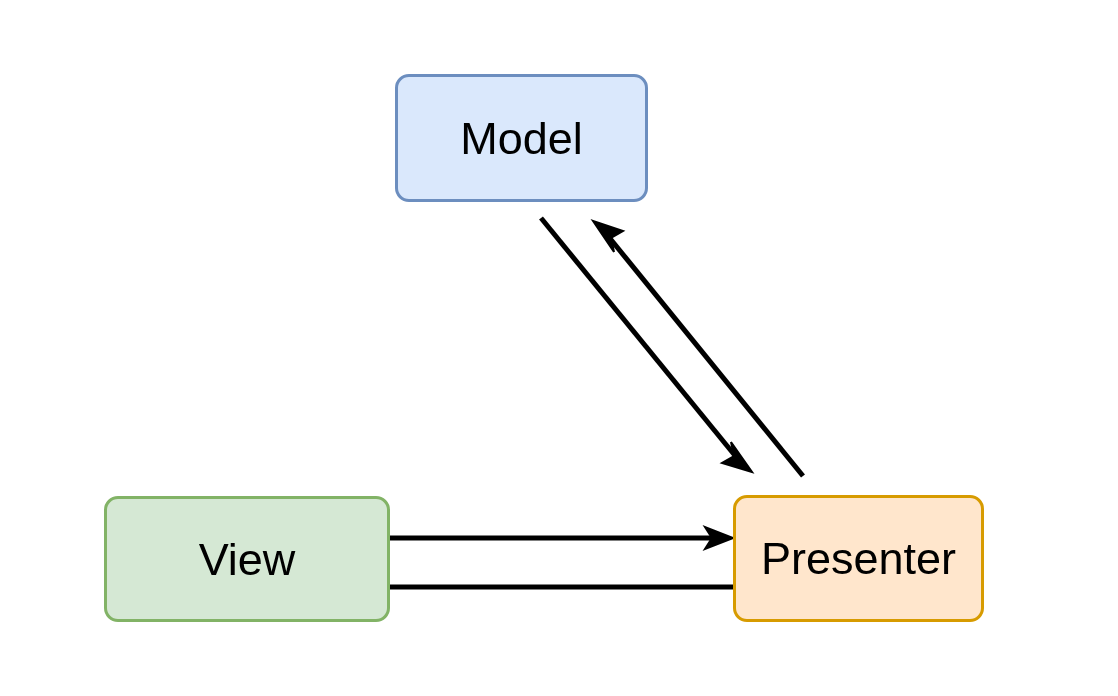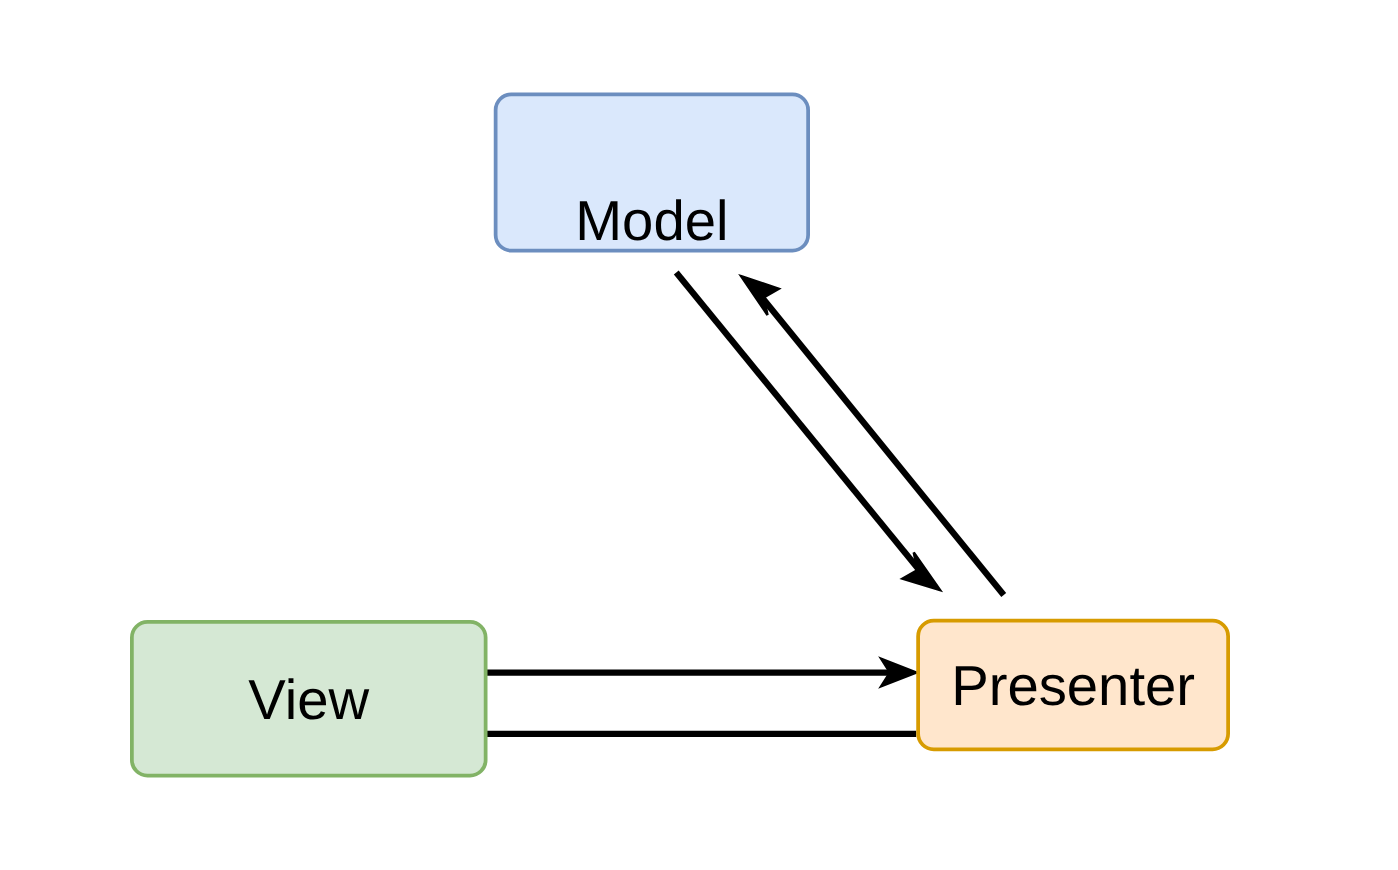--- a/index.html
+++ b/index.html
@@ -40,33 +40,32 @@
     line-height: 1;
     color: #000000;
     letter-spacing: 0px;
     white-space: nowrap;
   }
   #node-model {
     left: 395px;
     top: 74px;
     width: 253px;
     height: 128px;
-    align-items: flex-end;
   }
   #node-view {
     left: 104px;
     top: 496px;
     width: 286px;
     height: 126px;
   }
   #node-presenter {
     left: 733px;
     top: 495px;
     width: 251px;
-    height: 106px;
+    height: 127px;
   }
 </style>
 </head>
 <body>
 
 <div id="canvas">
 
   <svg id="diagram-svg" viewBox="0 0 1118 696" xmlns="http://www.w3.org/2000/svg">
 
     <g>

